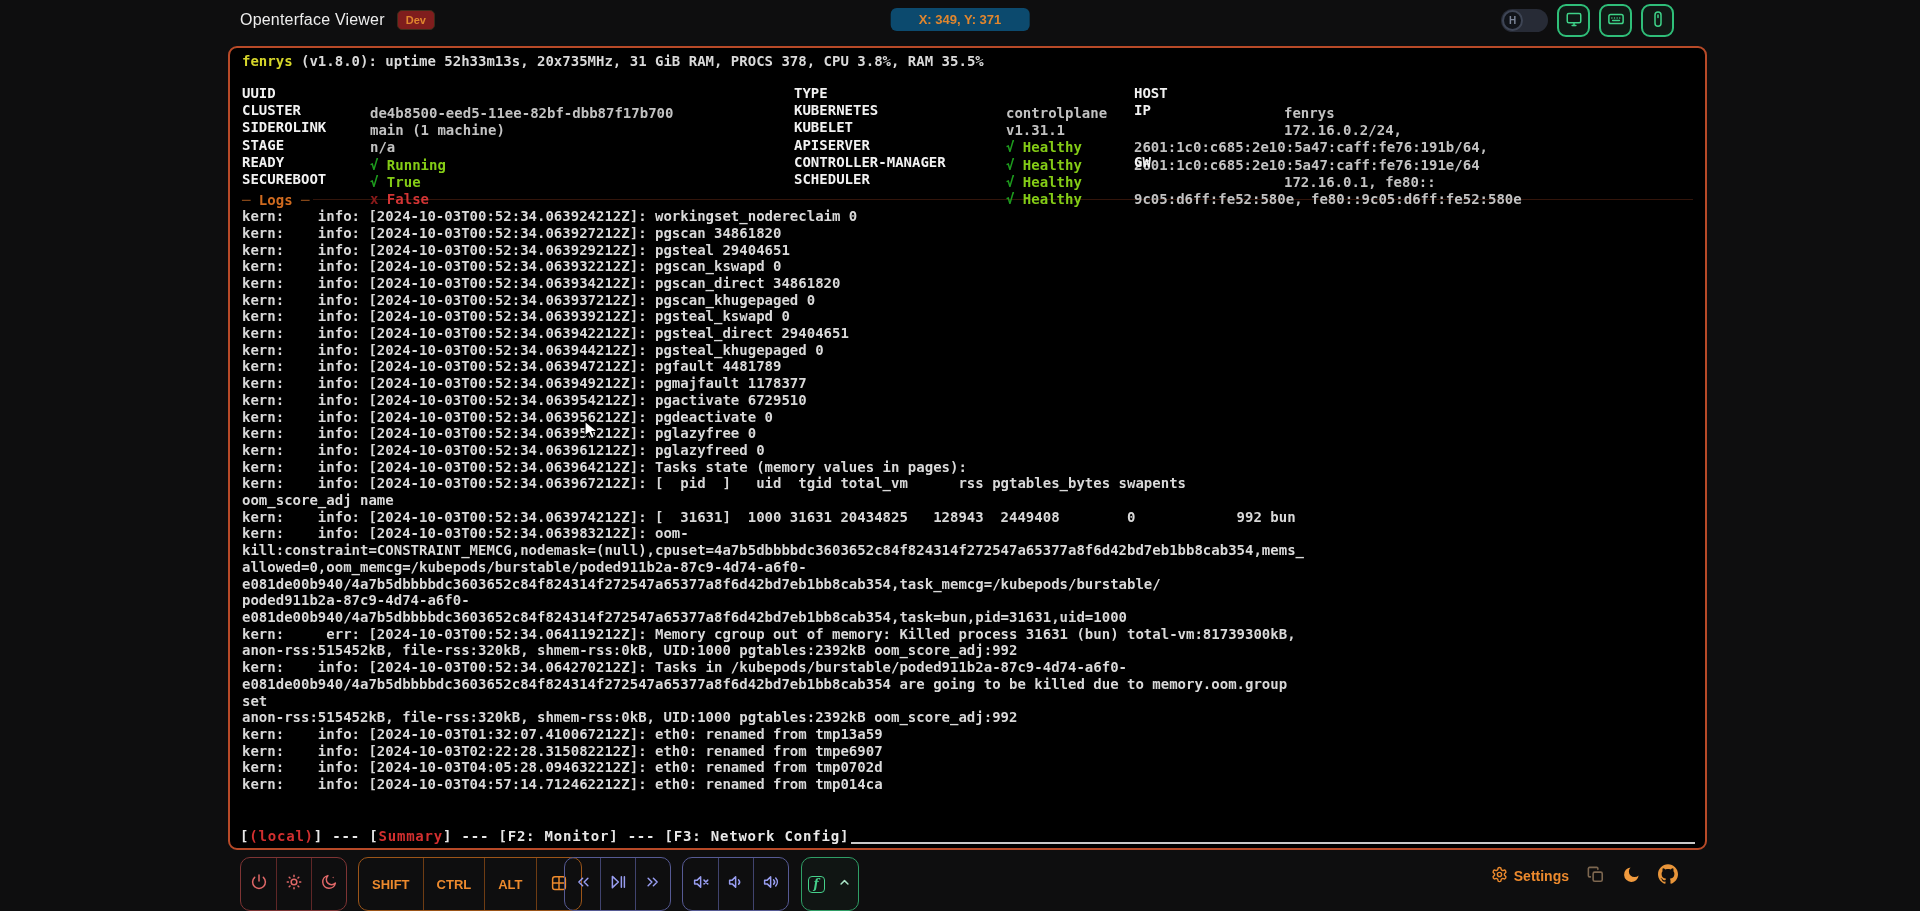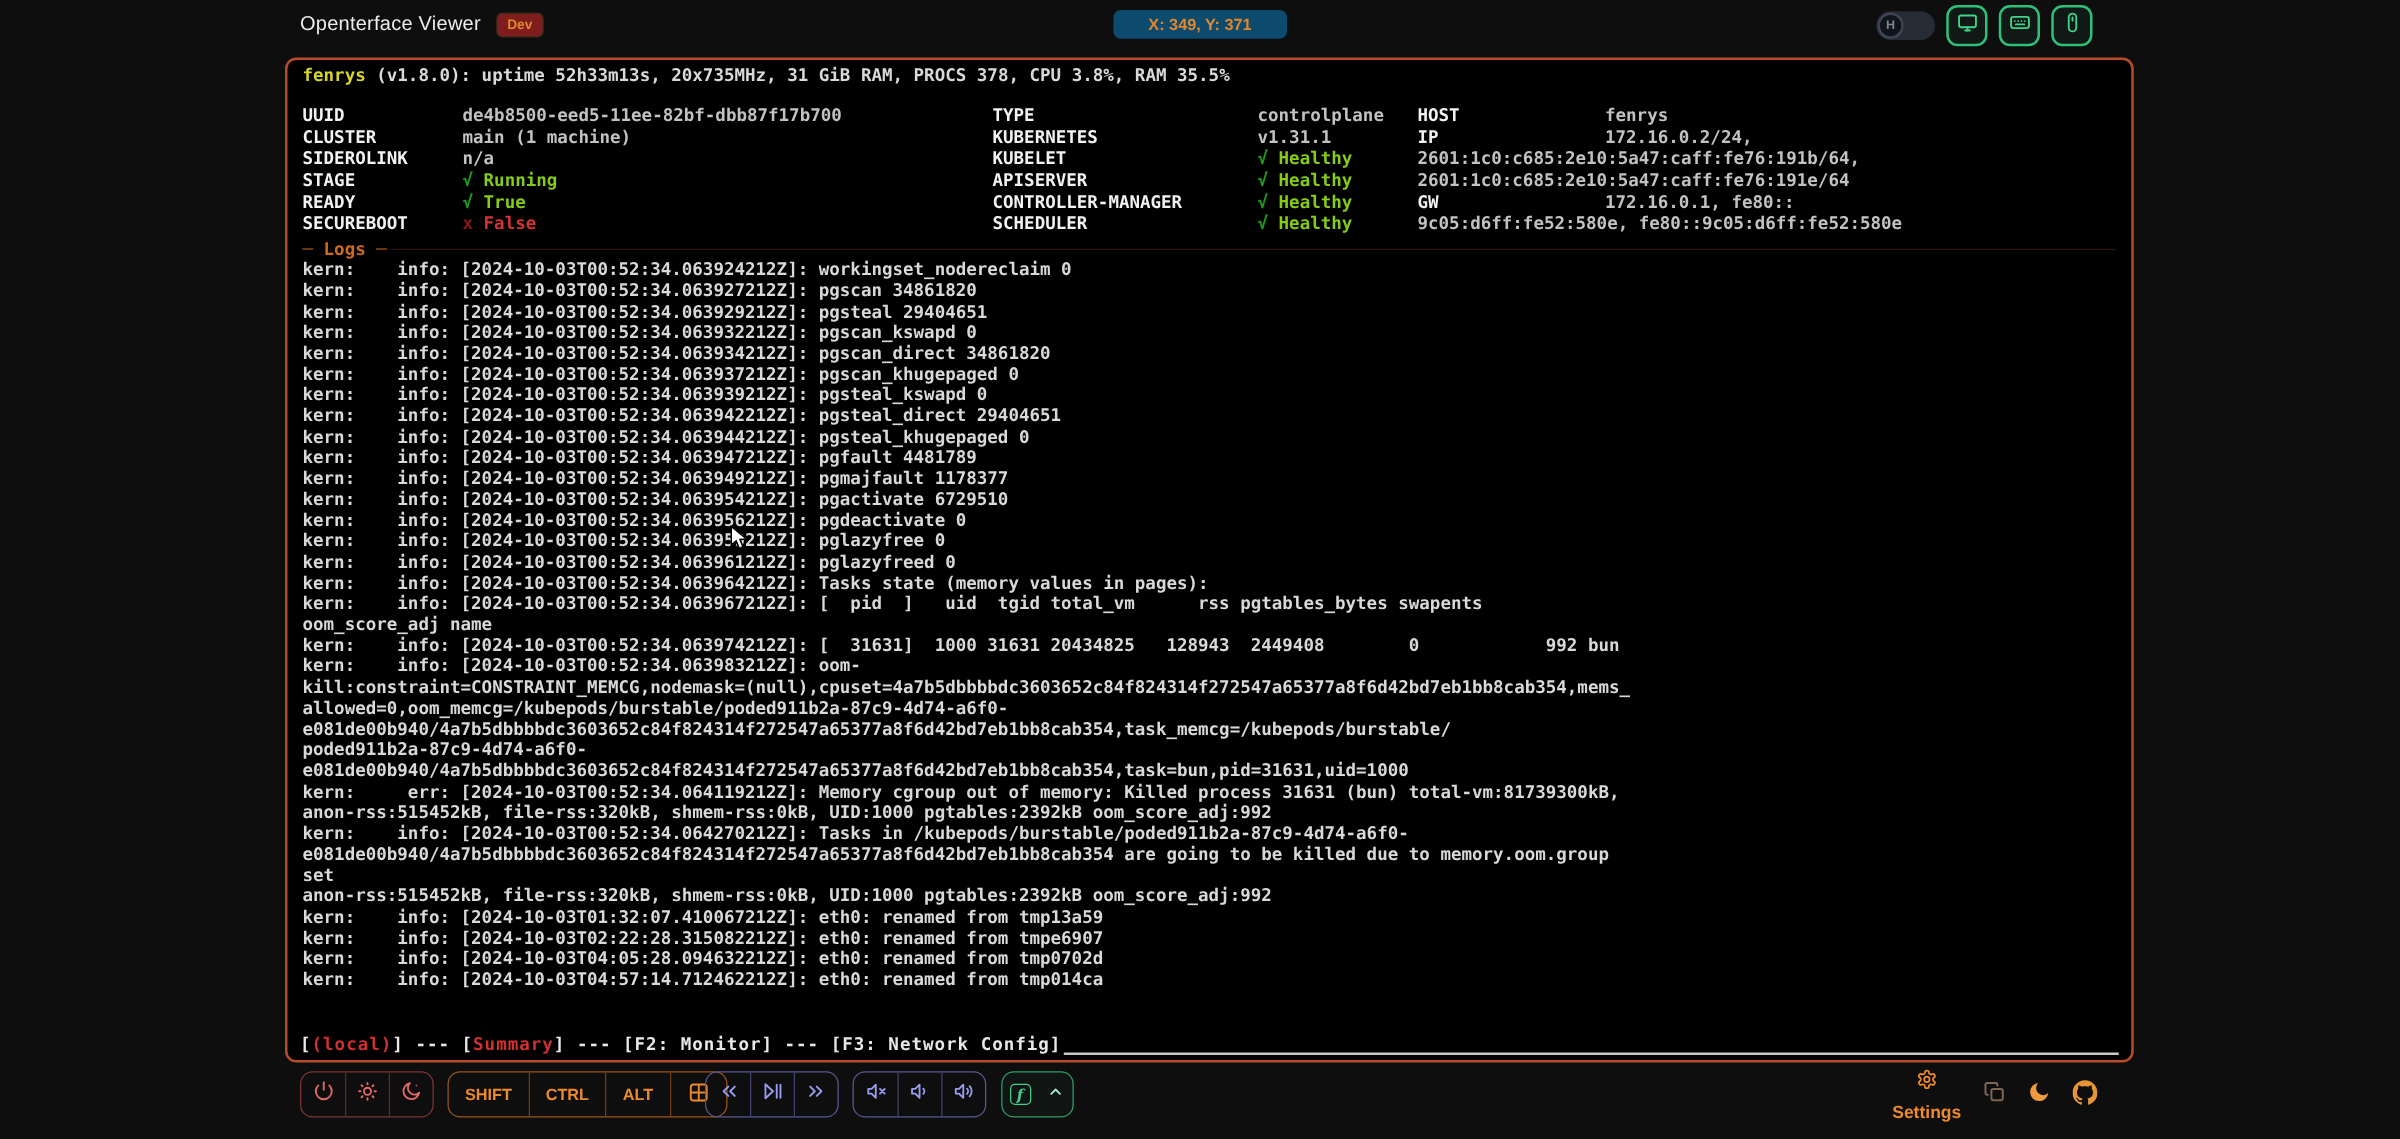--- a/index.html
+++ b/index.html
@@ -26,58 +26,58 @@
   
   .terminal { position:absolute; left:228px; top:46px; width:1479px; height:804px;
               background:#000; border:2px solid #b84a28; border-radius:9px;
               font-family:"DejaVu Sans Mono", monospace; font-weight:700; font-size:14px;
               color:#d9d9d9; padding:5px 12px; overflow:hidden; }
   .term-line { white-space:pre; line-height:17px; }
   .host { color:#d6d62a; }
   .info-table { margin-top:15px; }
   .trow { position:relative; height:17.2px; white-space:pre; }
   .lbl { position:absolute; color:#f2f2f2; }
-  .val { position:absolute; color:#c2c2c2; }
+  .val { position:absolute; color:#c2c2c2;margin-top:20px; }
   .p0l{left:0} .p0v{left:128px} .p1l{left:552px} .p1v{left:764px} .p2l{left:892px} .p2v{left:1042px}
   .mk-ok{color:#1d9b1d} .tx-ok{color:#84cc16} .mk-err{color:#8a1a1a} .tx-err{color:#d23434}
   .logs-hdr { display:flex; align-items:center; margin-top:3px; height:17px; white-space:pre; }
   .logs-hdr .dash { color:#8a4a1a; }
   .logs-hdr .logs-label { color:#cf6a1f; }
   .logs-hdr .rule { flex:1; height:0; border-top:1px solid rgba(184,74,40,.28); margin-left:4px; }
   .logline { white-space:pre; line-height:16.7px; color:#d9d9d9; }
   .term-status { position:absolute; left:10px; right:10px; bottom:4px; display:flex;
                  align-items:flex-end; white-space:pre; letter-spacing:.8px; }
   .sc-w { color:#e8e8e8; } .sc-r { color:#d22f2f; }
   .sbrule { flex:1; height:0; border-top:2px solid #c9c9c9; margin-left:2px; }
 
   
   .cursor { position:absolute; left:583px; top:420px; z-index:30; pointer-events:none; }
 
   
   .toolbar { position:absolute; left:240px; top:857px; width:1440px; height:38px; }
-  .tgroup { position:absolute; top:0; display:flex; align-items:stretch; height:37px;
+  .tgroup { position:absolute; top:0; display:flex; align-items:stretch; height:54px;
             border-radius:10px; overflow:hidden; }
   .tbtn { display:grid; place-items:center; cursor:pointer; background:transparent; }
   .g-red   { border:1.5px solid #7e3434; color:#e06868; }
   .g-red .tbtn   { width:35px; border-left:1px solid #5f2727; }
   .g-orange{ border:1.5px solid #9c5518; color:#ed8a2d; }
   .g-orange .tbtn{ padding:0 13px; border-left:1px solid #6e3c13; font-size:13px; font-weight:700; }
   .g-indigo{ border:1.5px solid #565a94; color:#989df0; }
   .g-indigo .tbtn{ width:35px; border-left:1px solid #40436e; }
   .g-green { border:1.5px solid #2f9e66; color:#45d08a; background:rgba(69,208,138,.04); }
   .g-green .tbtn { width:28px; }
   .tgroup .tbtn:first-child { border-left:none; }
   .fn-key { width:17px; height:17px; border:1.6px solid currentColor; border-radius:4px;
             display:grid; place-items:center; font:italic 700 12px "DejaVu Serif", serif; }
   .chev { color:#a9e4c6; }
 
   .toolbar-right { position:absolute; right:2px; top:0; height:38px; display:flex;
                    align-items:center; gap:17px; }
   .settings-btn { display:flex; align-items:center; gap:6px; color:#ed8a2d; font-size:14px;
-                  font-weight:700; cursor:pointer;flex-direction:column; }
+                  font-weight:700; cursor:pointer; }
   .ico-copy { color:#7d6750; cursor:pointer; display:grid; place-items:center; }
   .ico-moon { color:#f09a3e; cursor:pointer; display:grid; place-items:center; }
   .ico-cat  { color:#e8953a; cursor:pointer; display:grid; place-items:center; }
 </style>
 </head>
 <body>
 
 <div class="topbar">
   <div class="title-wrap">
     <span class="app-title">Openterface Viewer</span>

